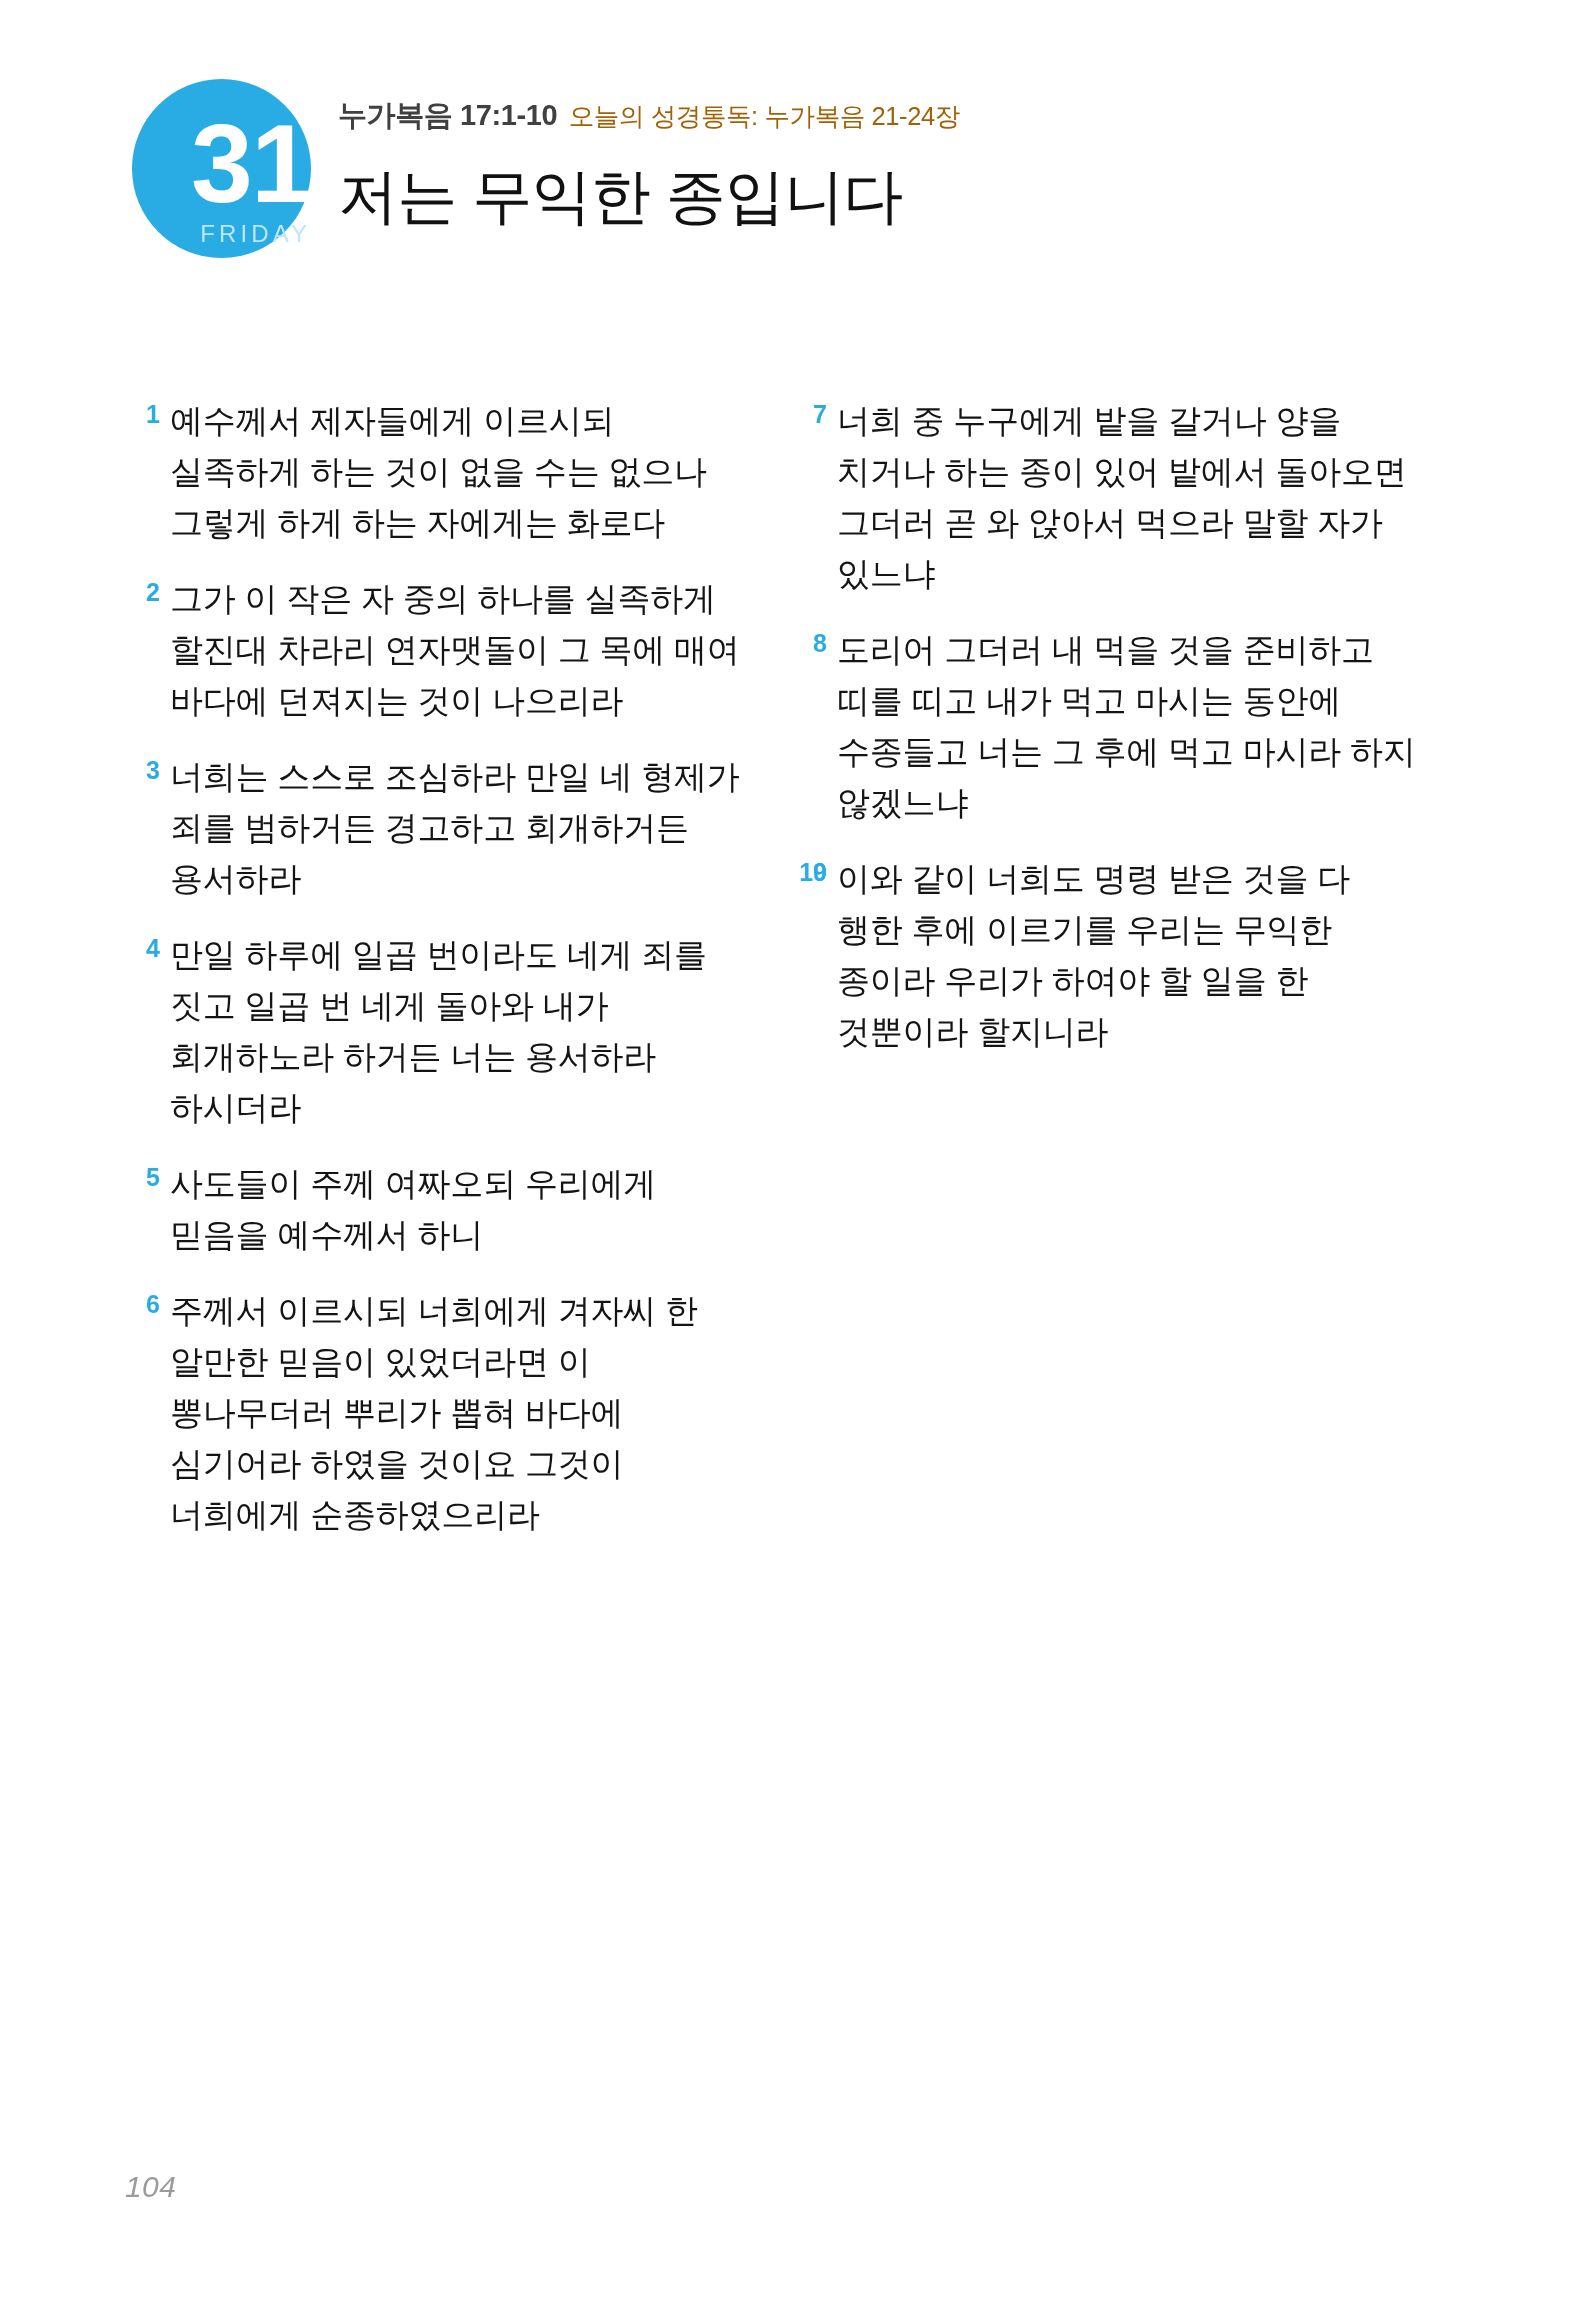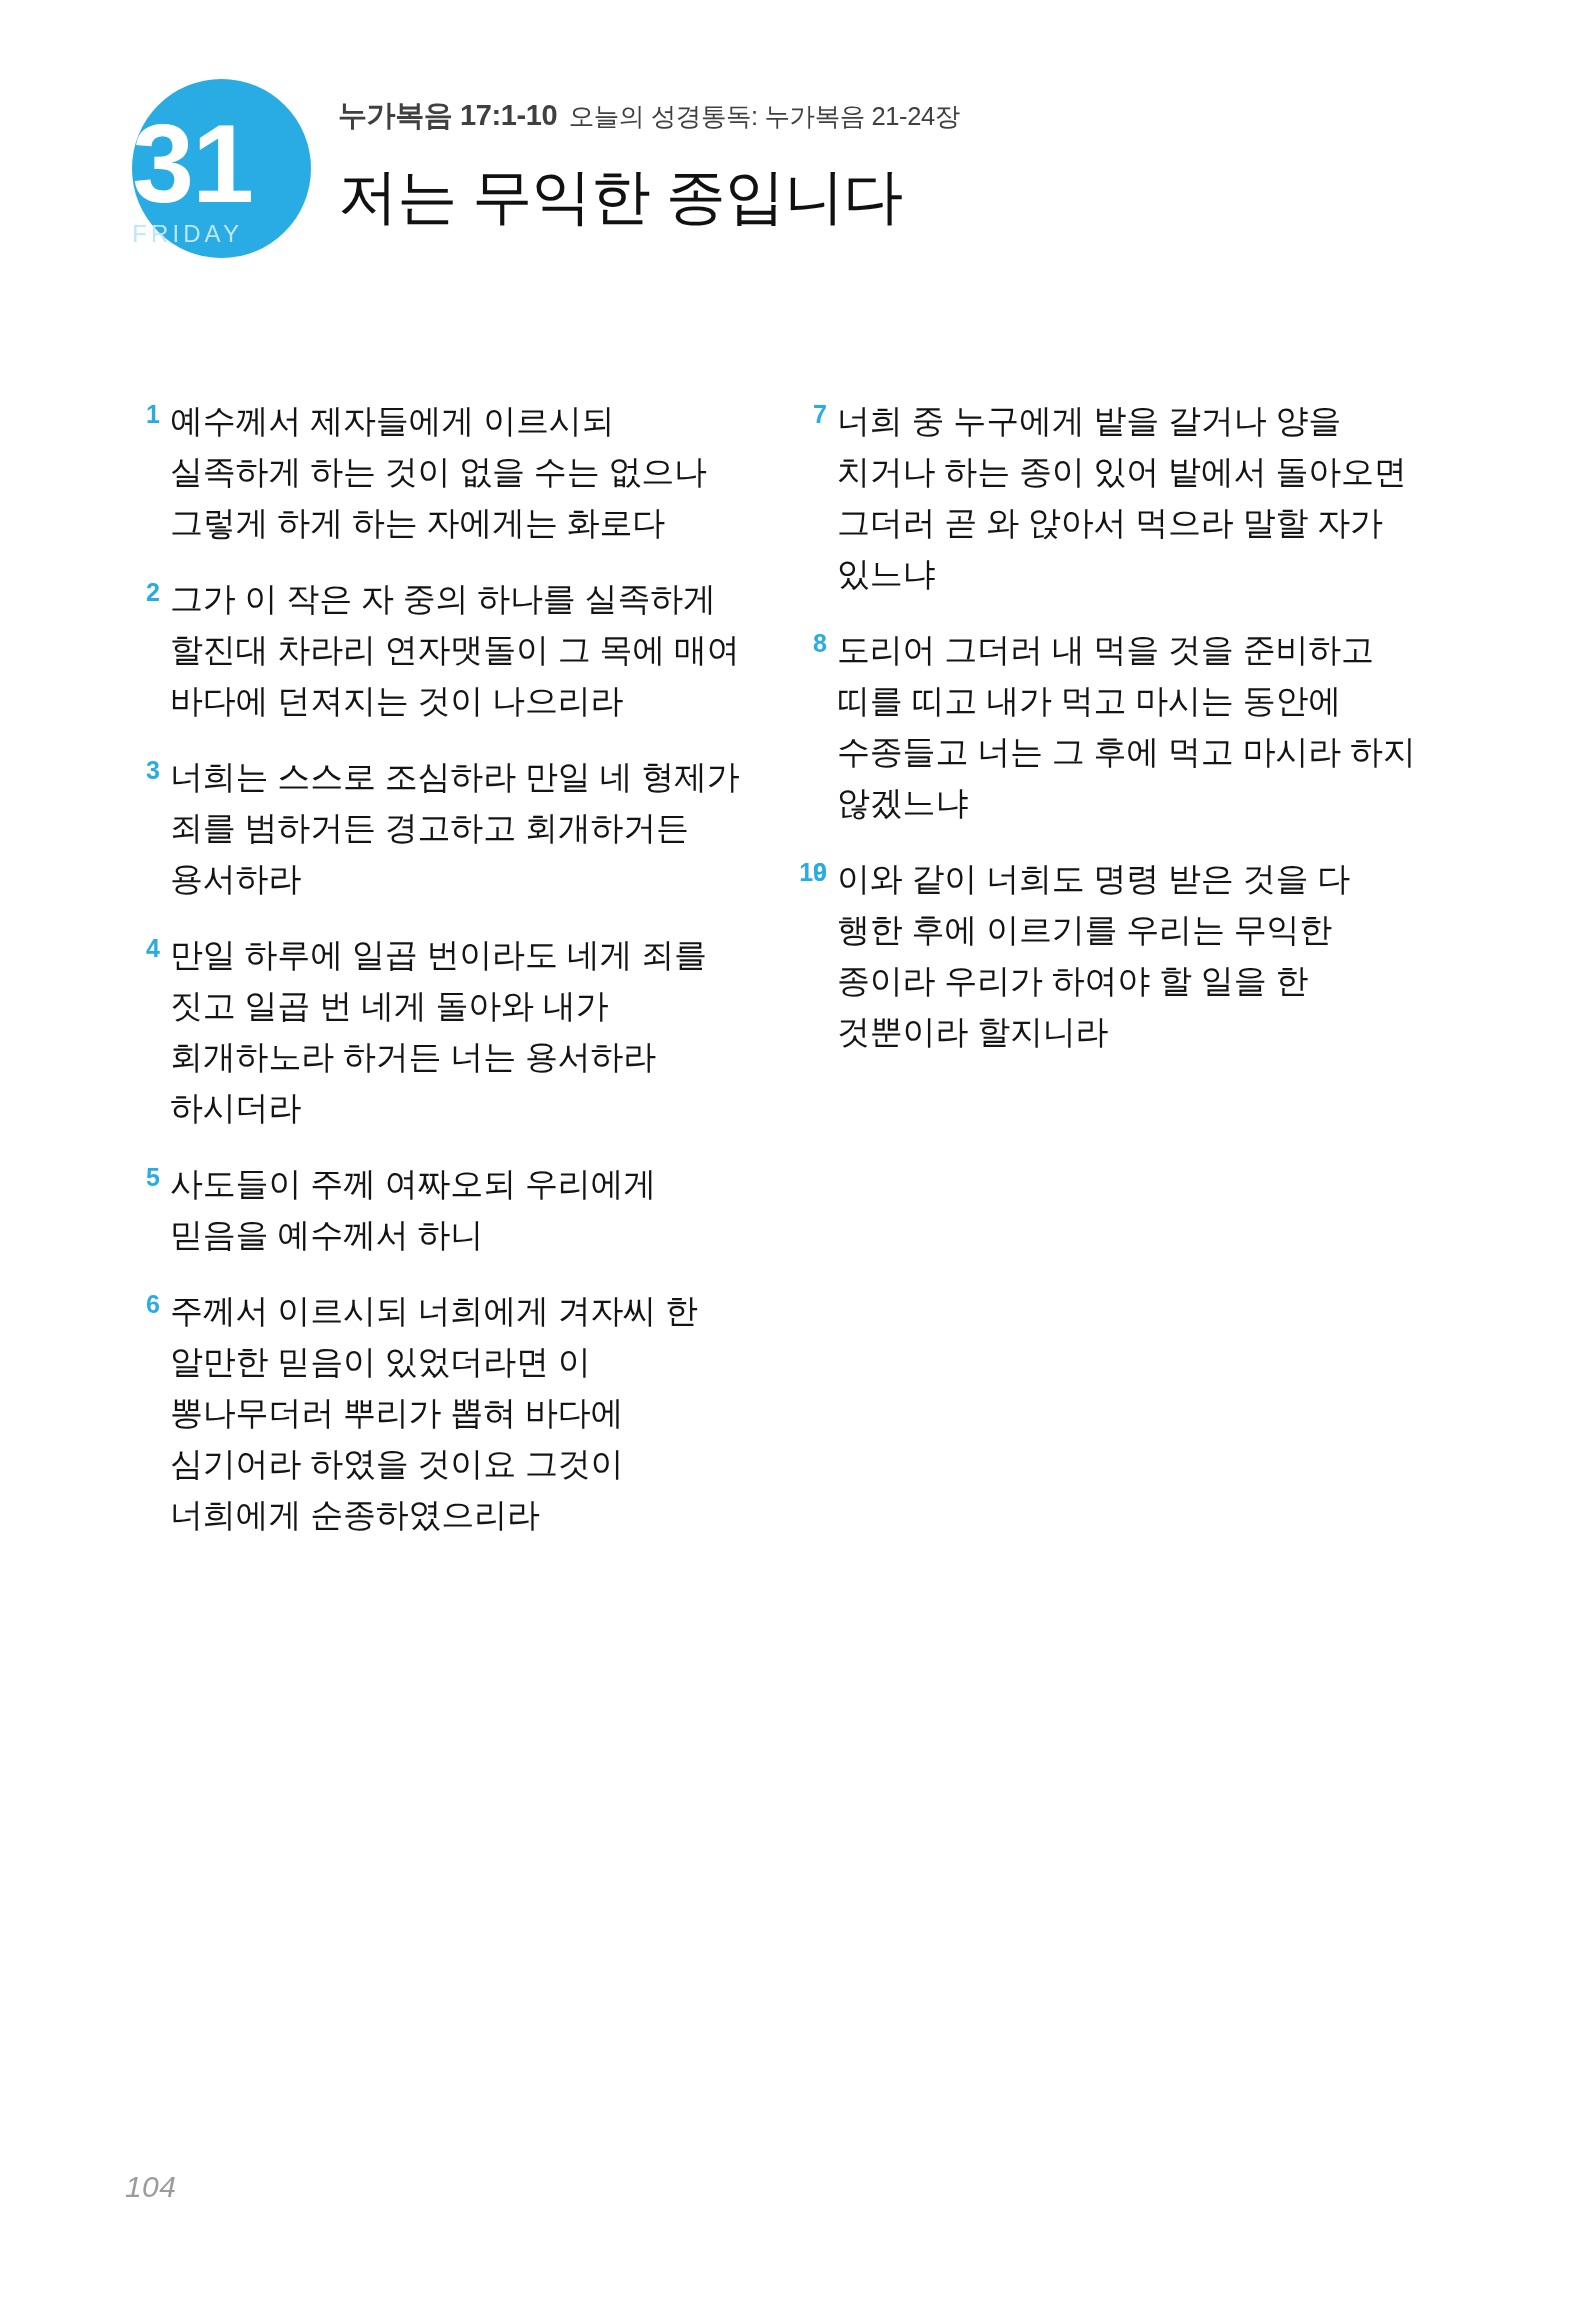--- a/index.html
+++ b/index.html
@@ -35,21 +35,21 @@
 
   .date-badge {
     position: absolute;
     top: 0;
     left: 8.2px;
     width: 179px;
     height: 179px;
     border-radius: 50%;
     background: #29ace3;
     color: #ffffff;
-    text-align: left;
+    text-align: right;
   }
   .date-badge .day-number {
     display: block;
     font-size: 111px;
     line-height: 124px;
     font-weight: bold;
     letter-spacing: -1.6px;
     padding-top: 23px;
     font-family: "Liberation Sans", sans-serif;
   }
@@ -74,21 +74,21 @@
     margin-bottom: 3.3px;
   }
   .ref-main {
     font-size: 29px;
     font-weight: bold;
     color: #404040;
     letter-spacing: -0.4px;
   }
   .ref-plan {
     font-size: 25.5px;
-    color: #404040;
+    color: #a16207;
     letter-spacing: -0.4px;
     margin-left: 11.5px;
   }
   .title {
     font-size: 60px;
     line-height: 76px;
     font-weight: normal;
     color: #111111;
     letter-spacing: -0.8px;
     margin-top: 20px;

